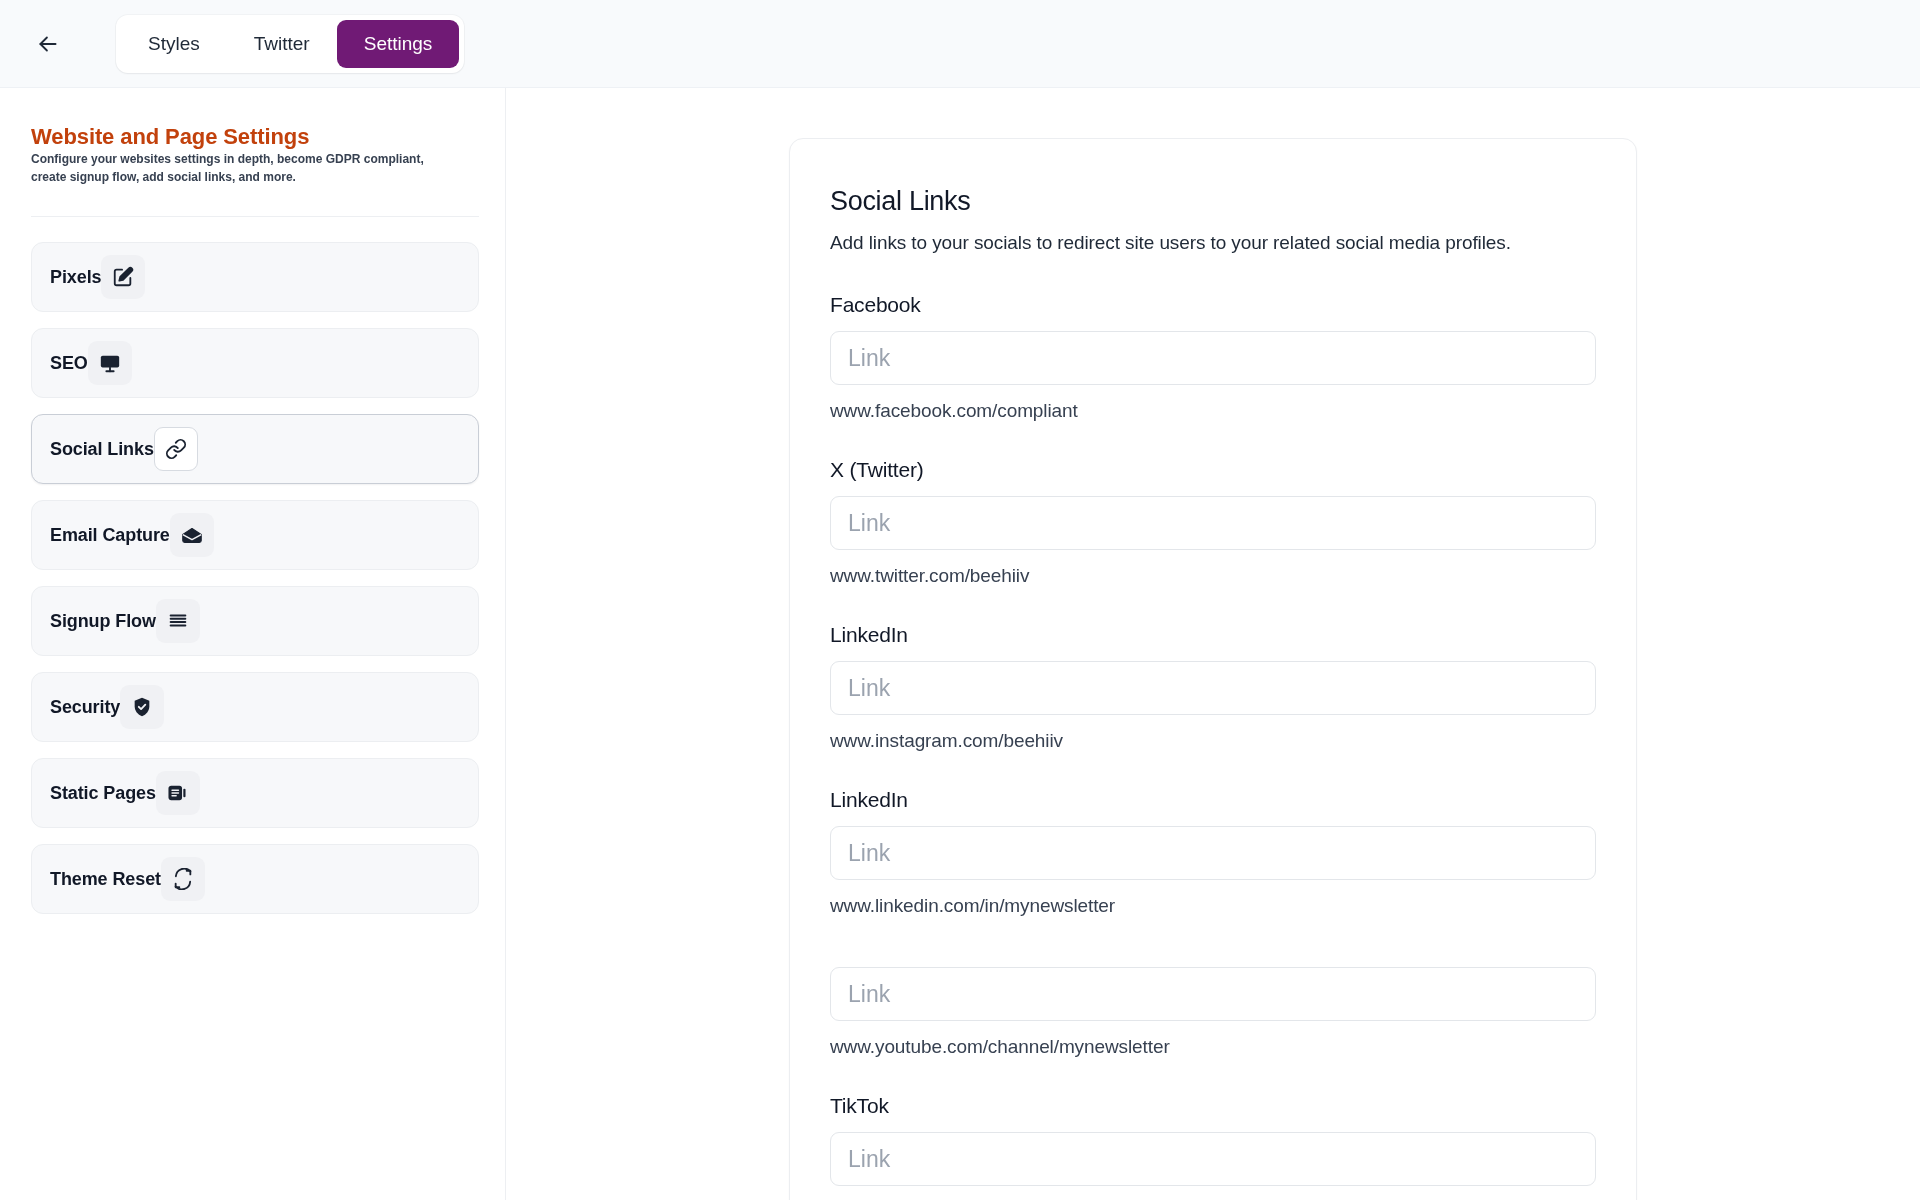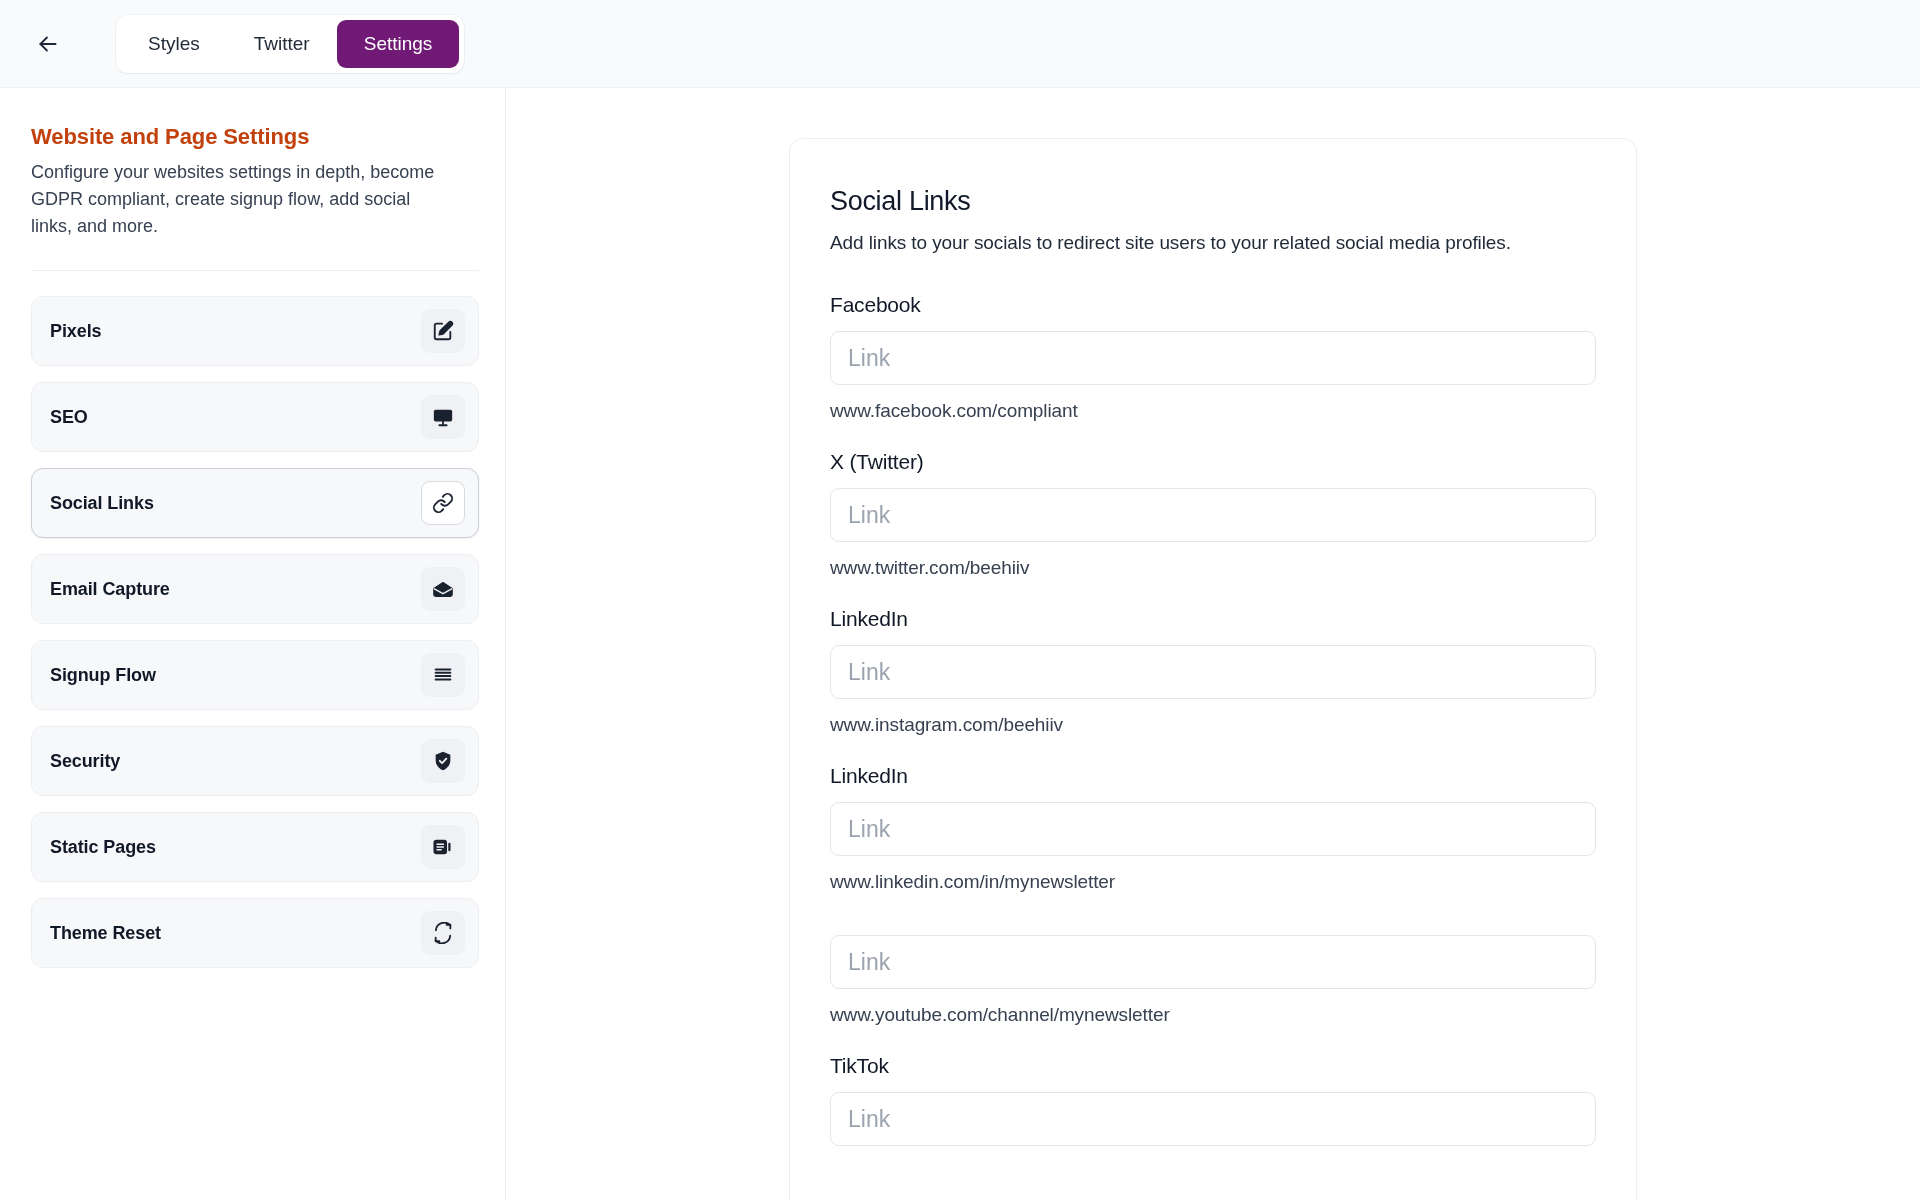--- a/index.html
+++ b/index.html
@@ -94,46 +94,45 @@
   }
 
   .side-title {
     font-size: 22px;
     font-weight: 700;
     color: #c2410c;
     letter-spacing: -0.1px;
   }
 
   .side-desc {
-    margin-top: 9px;
-    font-size: 18px;
+    font-size: 12px;
     line-height: 1.5;
     color: #374151;
-    font-weight: 400;
+    font-weight: 700;
     max-width: 420px;
   }
 
   .side-divider {
     margin: 30px 0 25px 0;
     height: 1px;
     background: #edeff2;
     width: 448px;
   }
 
   .nav-list { display: flex; flex-direction: column; gap: 16px; }
 
   .nav-item {
     height: 70px;
     width: 448px;
     border-radius: 12px;
     background: #f7f8fa;
     border: 1px solid #eceef1;
     display: flex;
     align-items: center;
-    justify-content: space-between;
+    justify-content: flex-start;
     padding: 0 13px 0 18px;
     cursor: pointer;
   }
 
   .nav-item.selected {
     background: #f7f8fa;
     border: 1px solid #c9ced6;
     box-shadow: 0 1px 2px rgba(16,24,40,0.06);
   }
 
@@ -189,21 +188,21 @@
   }
 
   .card-sub {
     margin-top: 15px;
     font-size: 19px;
     color: #1f2937;
     font-weight: 400;
     letter-spacing: -0.1px;
   }
 
-  .field { margin-top: 28px; }
+  .field { margin-top: 36px; }
   .field:first-of-type { margin-top: 39px; }
 
   .field-label {
     font-size: 21px;
     font-weight: 400;
     color: #111827;
     letter-spacing: -0.2px;
     display: block;
   }
 

